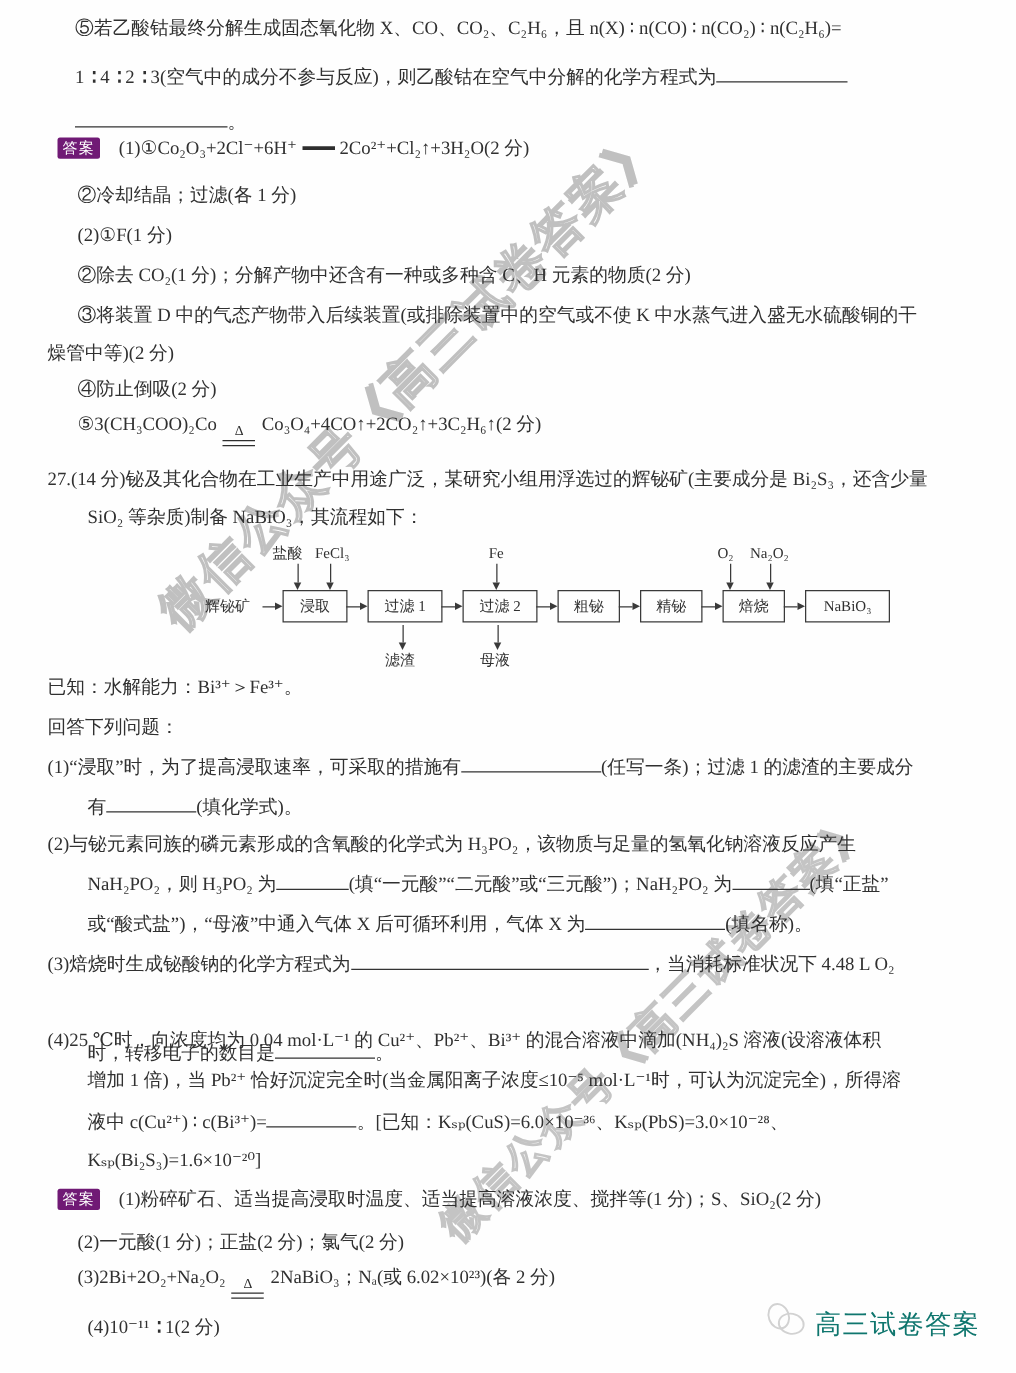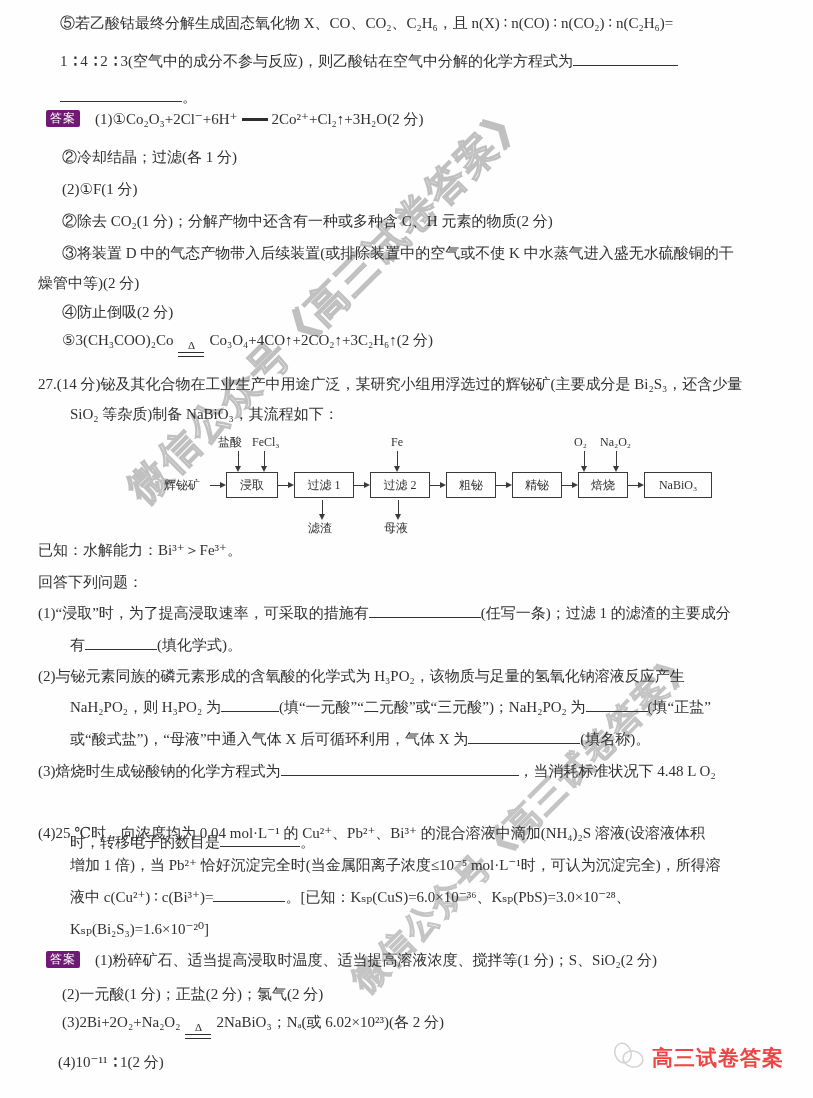--- a/index.html
+++ b/index.html
@@ -27,21 +27,21 @@
   .varrow{position:absolute;width:1px;background:#3a3a3a;}
   .varrow::after{content:"";position:absolute;left:-3px;bottom:-6px;width:0;height:0;
         border-top:6px solid #3a3a3a;border-left:3.5px solid transparent;border-right:3.5px solid transparent;}
   
   .wm{position:absolute;white-space:nowrap;font-weight:700;pointer-events:none;
       color:transparent;-webkit-text-stroke:1.2px #c0c0c0;transform:rotate(-45deg);letter-spacing:2px;}
   .wm1{left:55px;top:275px;font-size:40px;}
   .wm2{left:290px;top:798px;font-size:34px;-webkit-text-stroke:1.1px #c4c4c4;}
   
   .footer{position:absolute;left:610px;top:1040px;display:flex;align-items:center;gap:6px;}
-  .footer .brand-text{font-size:21px;color:#ef4444;font-weight:700;letter-spacing:1px;}
+  .footer .brand-text{font-size:21px;color:#0f766e;font-weight:400;letter-spacing:1px;}
 </style>
 </head>
 <body>
 
 <div id="page">
 
   <div class="wm wm1">微信公众号《高三试卷答案》</div>
   <div class="wm wm2">微信公众号《高三试卷答案》</div>
 
   <div class="line" style="left:60px;top:14px;">
@@ -171,21 +171,21 @@
   </div>
   <div class="line" style="left:62px;top:985px;">
     <span>(2)一元酸(1 分)；正盐(2 分)；氯气(2 分)</span>
   </div>
   <div class="line" style="left:62px;top:1013px;">
     <span>(3)2Bi+2O₂+Na₂O₂</span><span class="eq-delta">
         <span class="d">Δ</span>
         <span class="bar"></span>
       </span><span>2NaBiO₃；Nₐ(或 6.02×10²³)(各 2 分)</span>
   </div>
-  <div class="line" style="left:58px;top:1053px;">
+  <div class="line" style="left:70px;top:1053px;">
     <span>(4)10⁻¹¹ ∶ 1(2 分)</span>
   </div>
 
   <div class="footer">
     <span>
       <svg width="36" height="32" viewBox="0 0 36 32">
         <ellipse cx="13" cy="13" rx="8" ry="10" fill="none" stroke="#d2d2d2" stroke-width="1.5" transform="rotate(-20 13 13)"></ellipse>
         <ellipse cx="23" cy="19" rx="10" ry="8" fill="none" stroke="#d2d2d2" stroke-width="1.5" transform="rotate(10 23 19)"></ellipse>
       </svg>
     </span>

